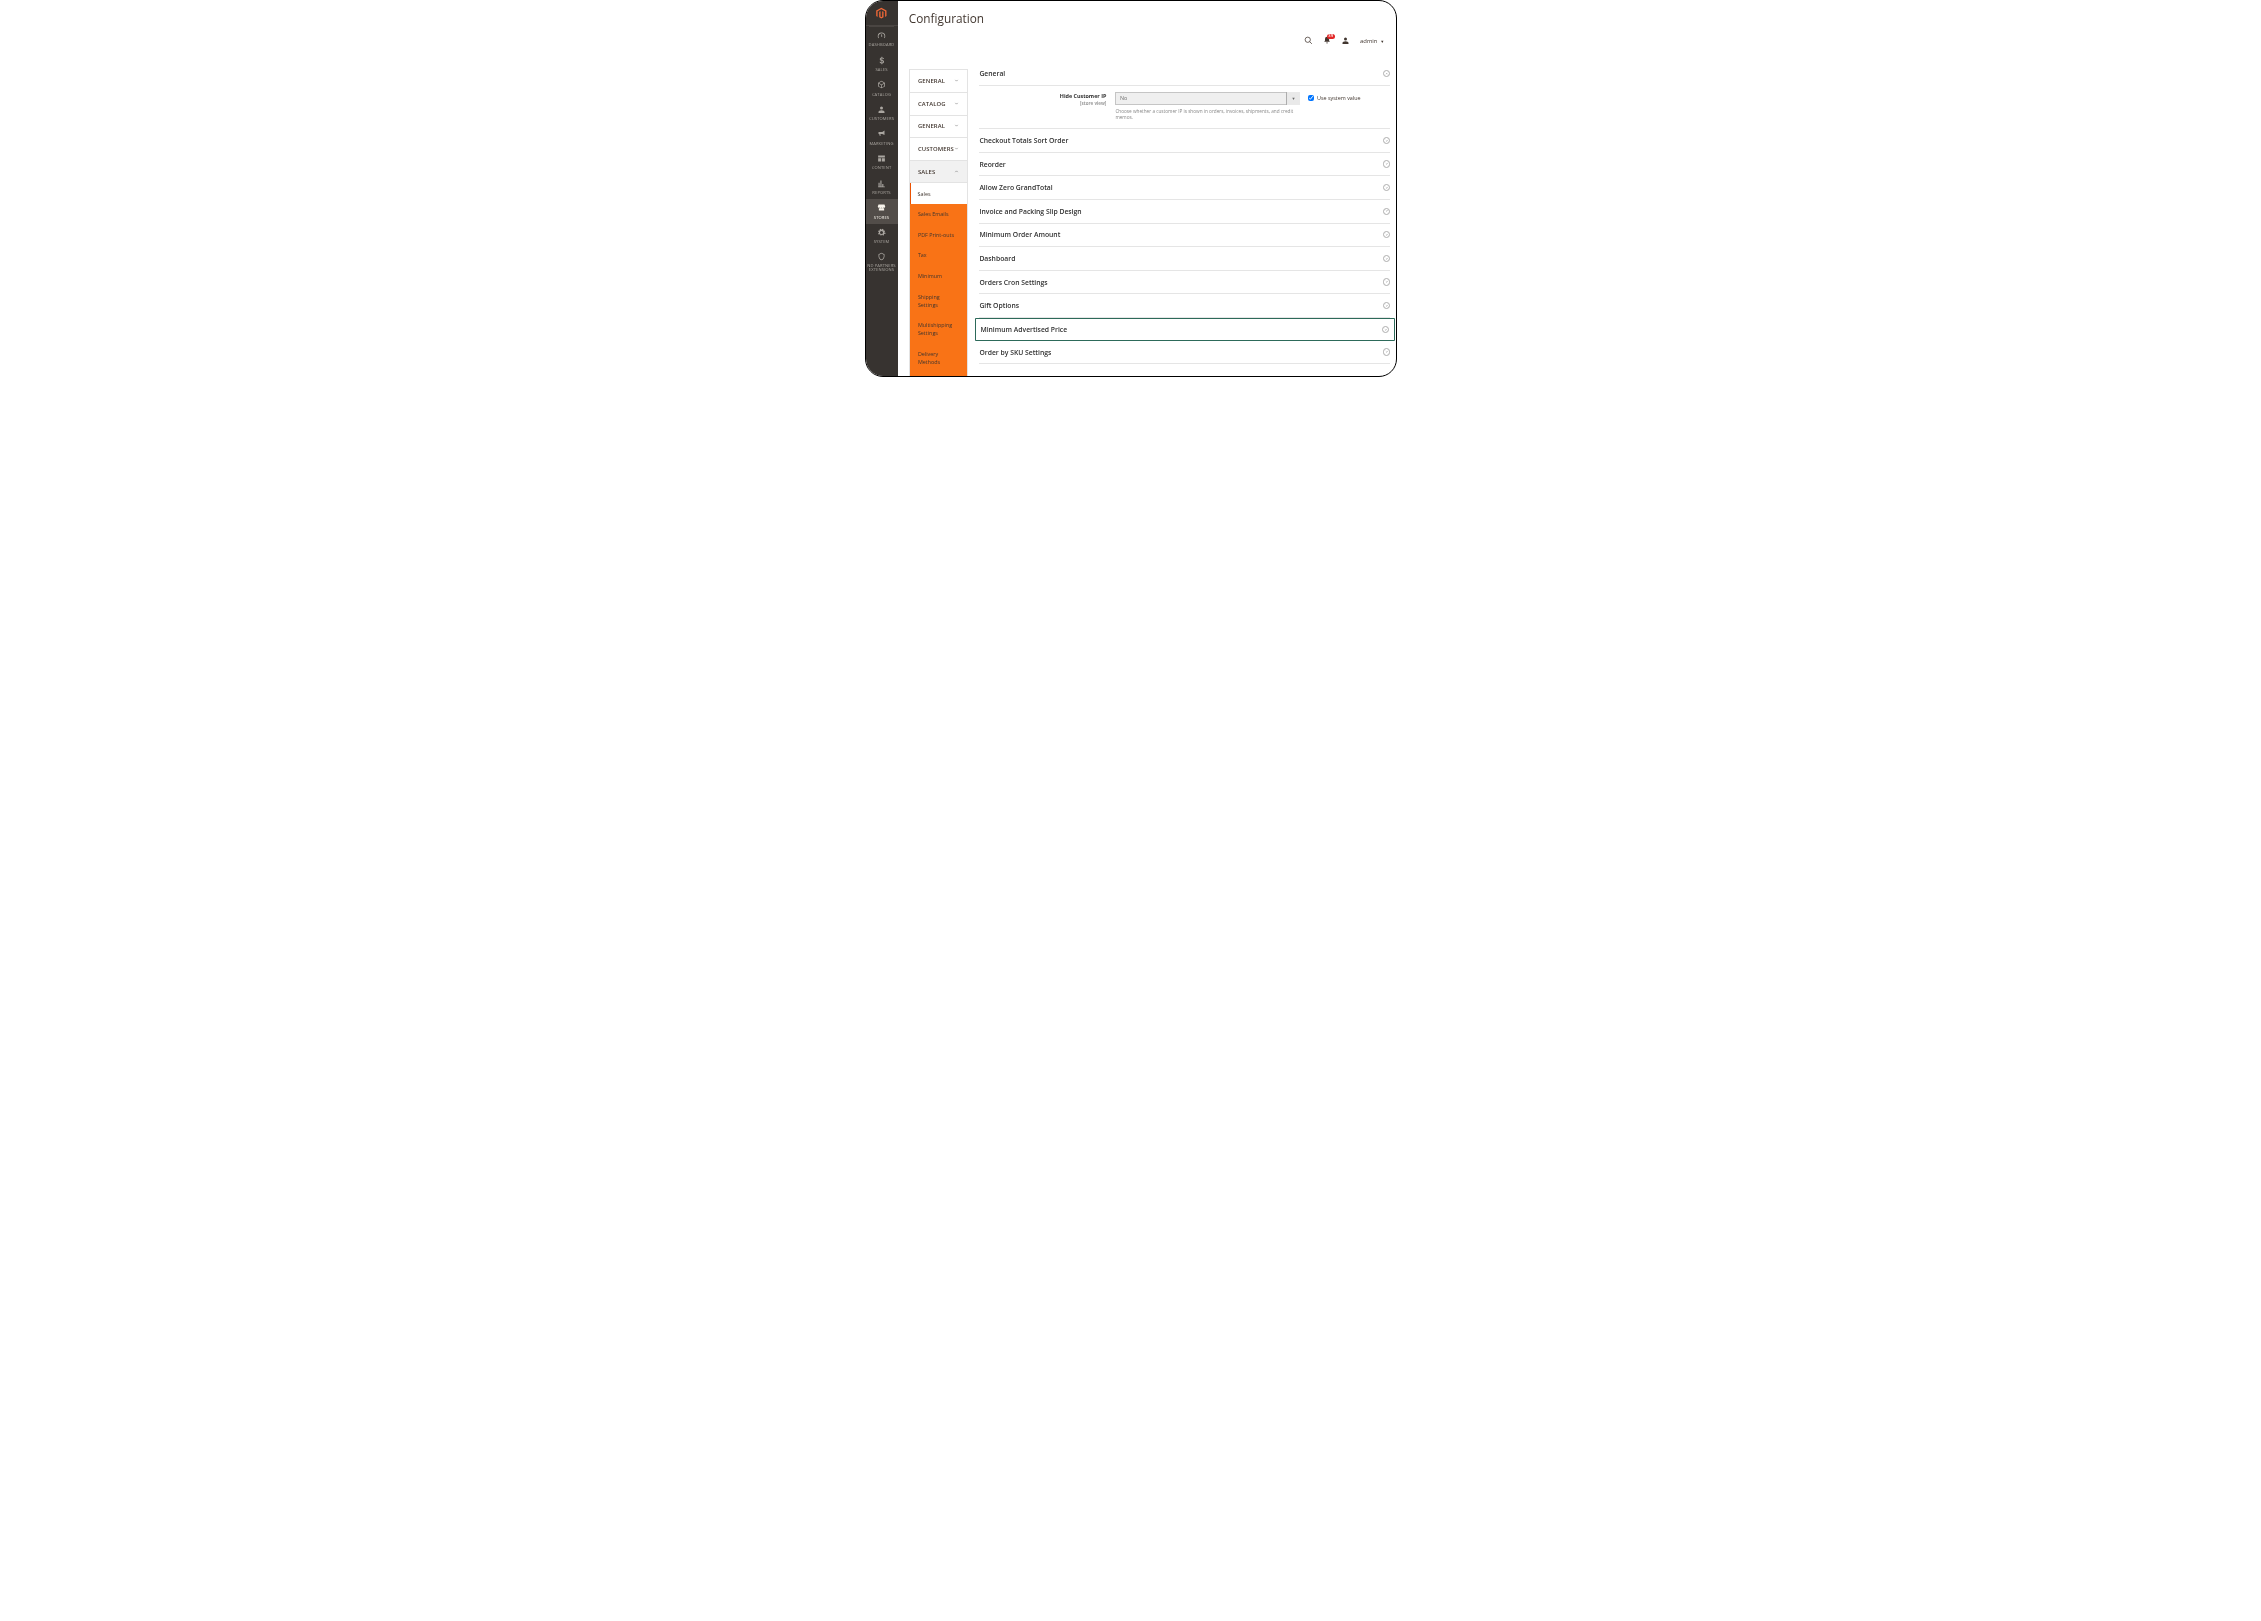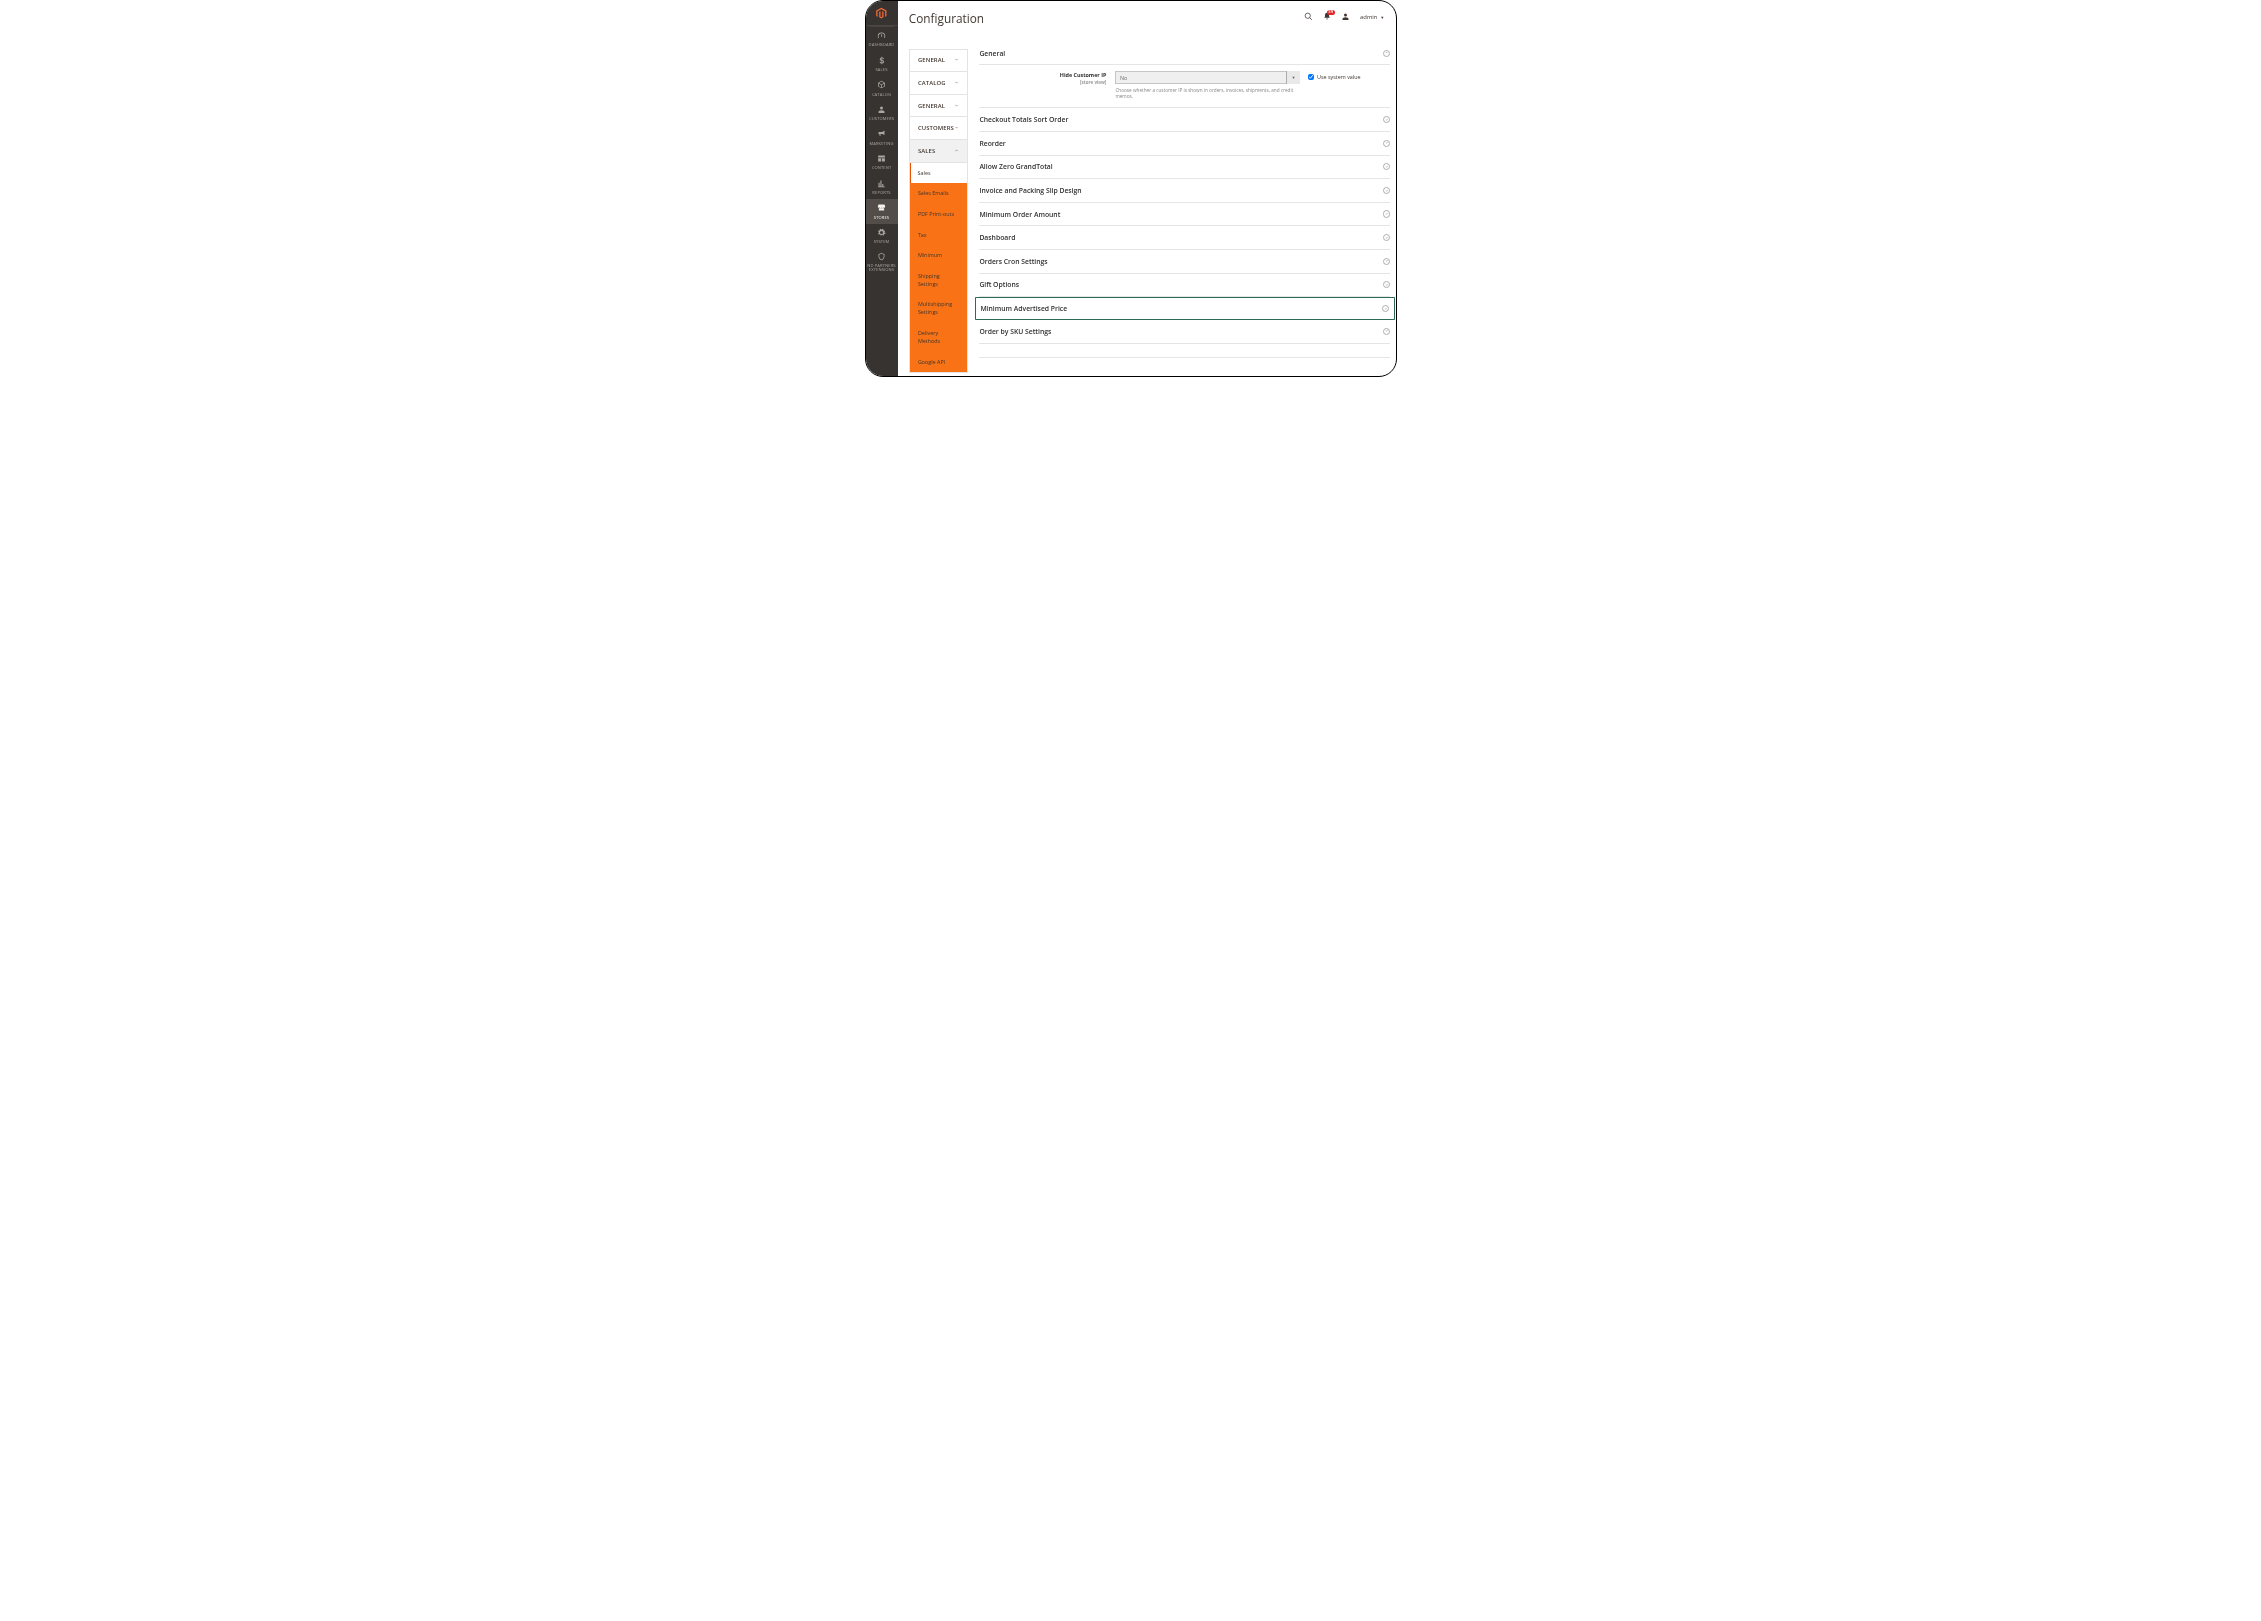--- a/index.html
+++ b/index.html
@@ -10,21 +10,21 @@
 .sidenav-logo svg { width:12.7px; height:12.7px; }
 .sidenav-item { display:flex; flex-direction:column; align-items:center; justify-content:center; padding:4.1px 0.9px; color:#aaa6a0; cursor:pointer; border-bottom:0; }
 .sidenav-item.active { background:#524d49; color:#f7f3eb; }
 .sidenav-item .icon { font-size:9px; line-height:1; margin-bottom:1.4px; color:#aaa6a0; }
 .sidenav-item.active .icon { color:#f7f3eb; }
 .sidenav-item .label { font-size:4.1px; letter-spacing:.03em; text-align:center; }
 .sidenav-sep { border-top:0.5px solid #4a4542; margin:0 3.6px; }
 .main { position:absolute; left:32px; right:0; top:0; bottom:0; overflow:hidden; padding:0 11.3px 0 11.3px; }
 .page-header { display:flex; justify-content:space-between; align-items:flex-start; padding:9px 0 8.1px 0; }
 .page-title { font-size:11.8px; font-weight:400; color:#41362f; }
-.header-actions { display:flex; align-items:center; gap:10px; padding-top:1.8px; }
+.header-actions { display:flex; align-items:center; gap:10px; padding-top:1.8px;margin-top:24px; }
 .header-actions .icon-btn { cursor:pointer; color:#41362f; position:relative; }
 .notif-badge { position:absolute; top:-2.7px; left:3.6px; background:#e22626; color:#fff; font-size:4.1px; font-weight:600; border-radius:4.1px; padding:0.5px 1.8px; line-height:1.2; }
 .user { display:flex; align-items:center; gap:2.7px; font-size:5.9px; cursor:pointer; }
 .user .caret { font-size:4.1px; }
 .toolbar { display:flex; justify-content:space-between; align-items:center; border-top:0.5px solid #e3e3e3; border-bottom:0.5px solid #e3e3e3; padding:6.3px 0; background:#fff; }
 .scope-wrap { display:flex; align-items:center; gap:6.3px; font-size:5.4px; }
 .scope-label { font-weight:700; }
 .scope-select { color:#41362f; cursor:pointer; display:flex; align-items:center; gap:2.7px; }
 .scope-select .caret { font-size:3.6px; }
 .help-icon { width:7.2px; height:7.2px; background:#514943; color:#fff; border-radius:50%; font-size:5px; font-weight:700; display:flex; align-items:center; justify-content:center; cursor:pointer; }

